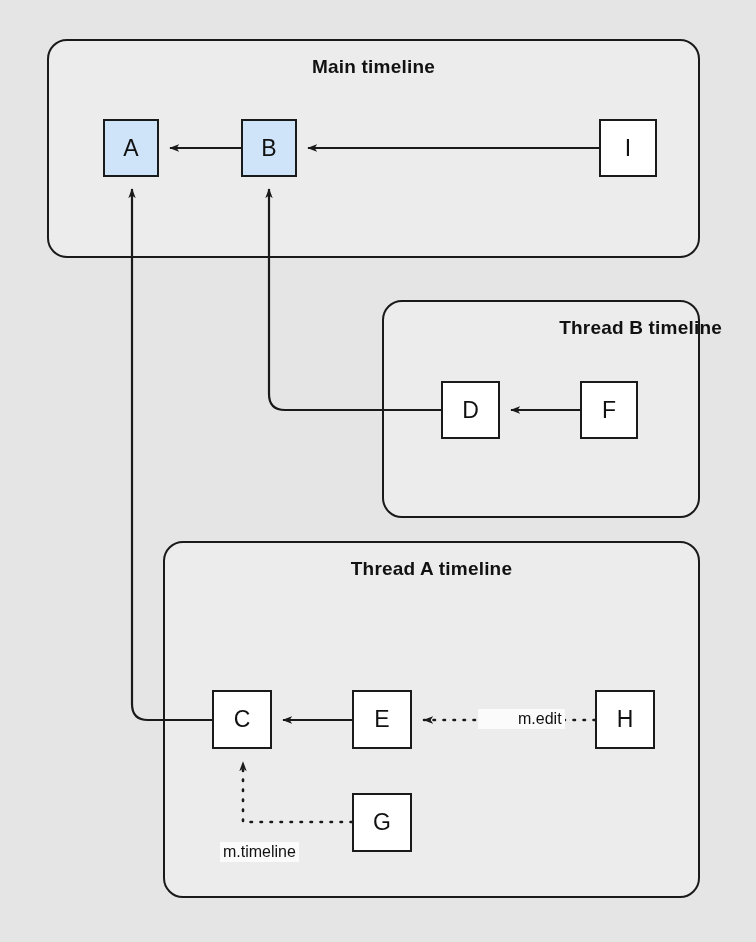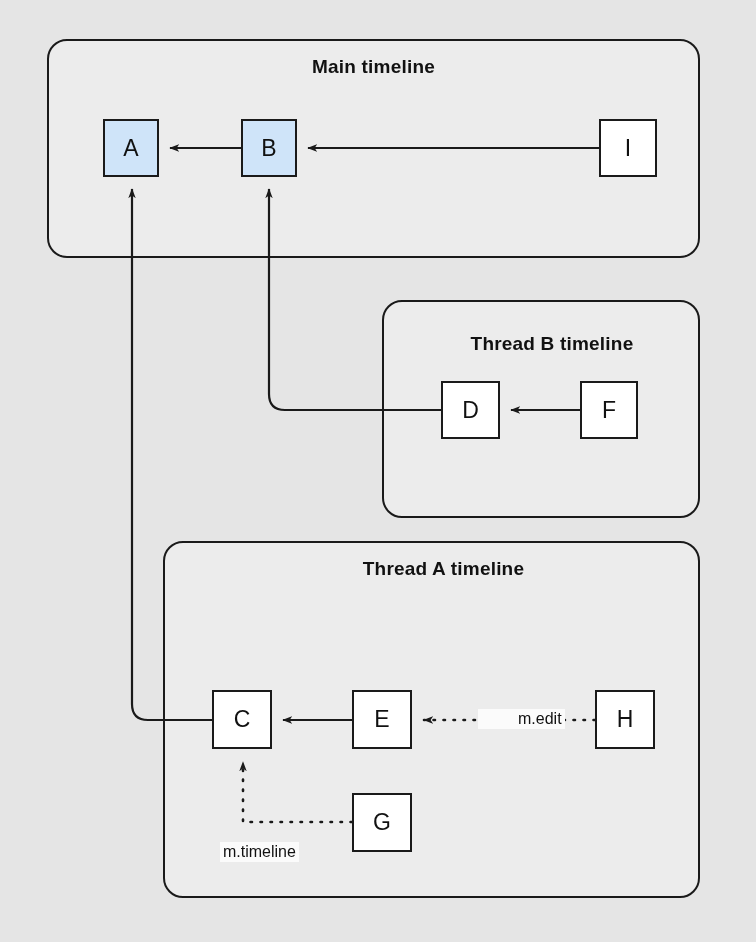--- a/index.html
+++ b/index.html
@@ -63,24 +63,24 @@
 </style>
 </head>
 <body>
 
 <div id="canvas">
 
   <div class="group-box" style="left:47px; top:39px; width:653px; height:219px;"></div>
   <div class="group-title" style="left:47px; top:56px; width:653px;">Main timeline</div>
 
   <div class="group-box" style="left:382px; top:300px; width:318px; height:218px;"></div>
-  <div class="group-title" style="left:382px; top:333px; width:340px;">Thread B timeline</div>
+  <div class="group-title" style="left:382px; top:317px; width:340px;text-align:right;">Thread B timeline</div>
 
   <div class="group-box" style="left:163px; top:541px; width:537px; height:357px;"></div>
-  <div class="group-title" style="left:175px; top:558px; width:537px;">Thread A timeline</div>
+  <div class="group-title" style="left:163px; top:558px; width:537px;">Thread A timeline</div>
 
   <svg class="layer" viewBox="0 0 756 942" xmlns="http://www.w3.org/2000/svg">
     <defs>
       <marker id="arrow" markerWidth="12" markerHeight="12" refX="9.2" refY="4" orient="auto" markerUnits="userSpaceOnUse">
         <path d="M0,0.3 L10,4 L0,7.7 L2.6,4 Z" fill="#1a1a1a"></path>
       </marker>
     </defs>
 
     <g>
       <path d="M241,148 L170,148" stroke="#1a1a1a" stroke-width="2.2" fill="none" marker-end="url(#arrow)"></path>

